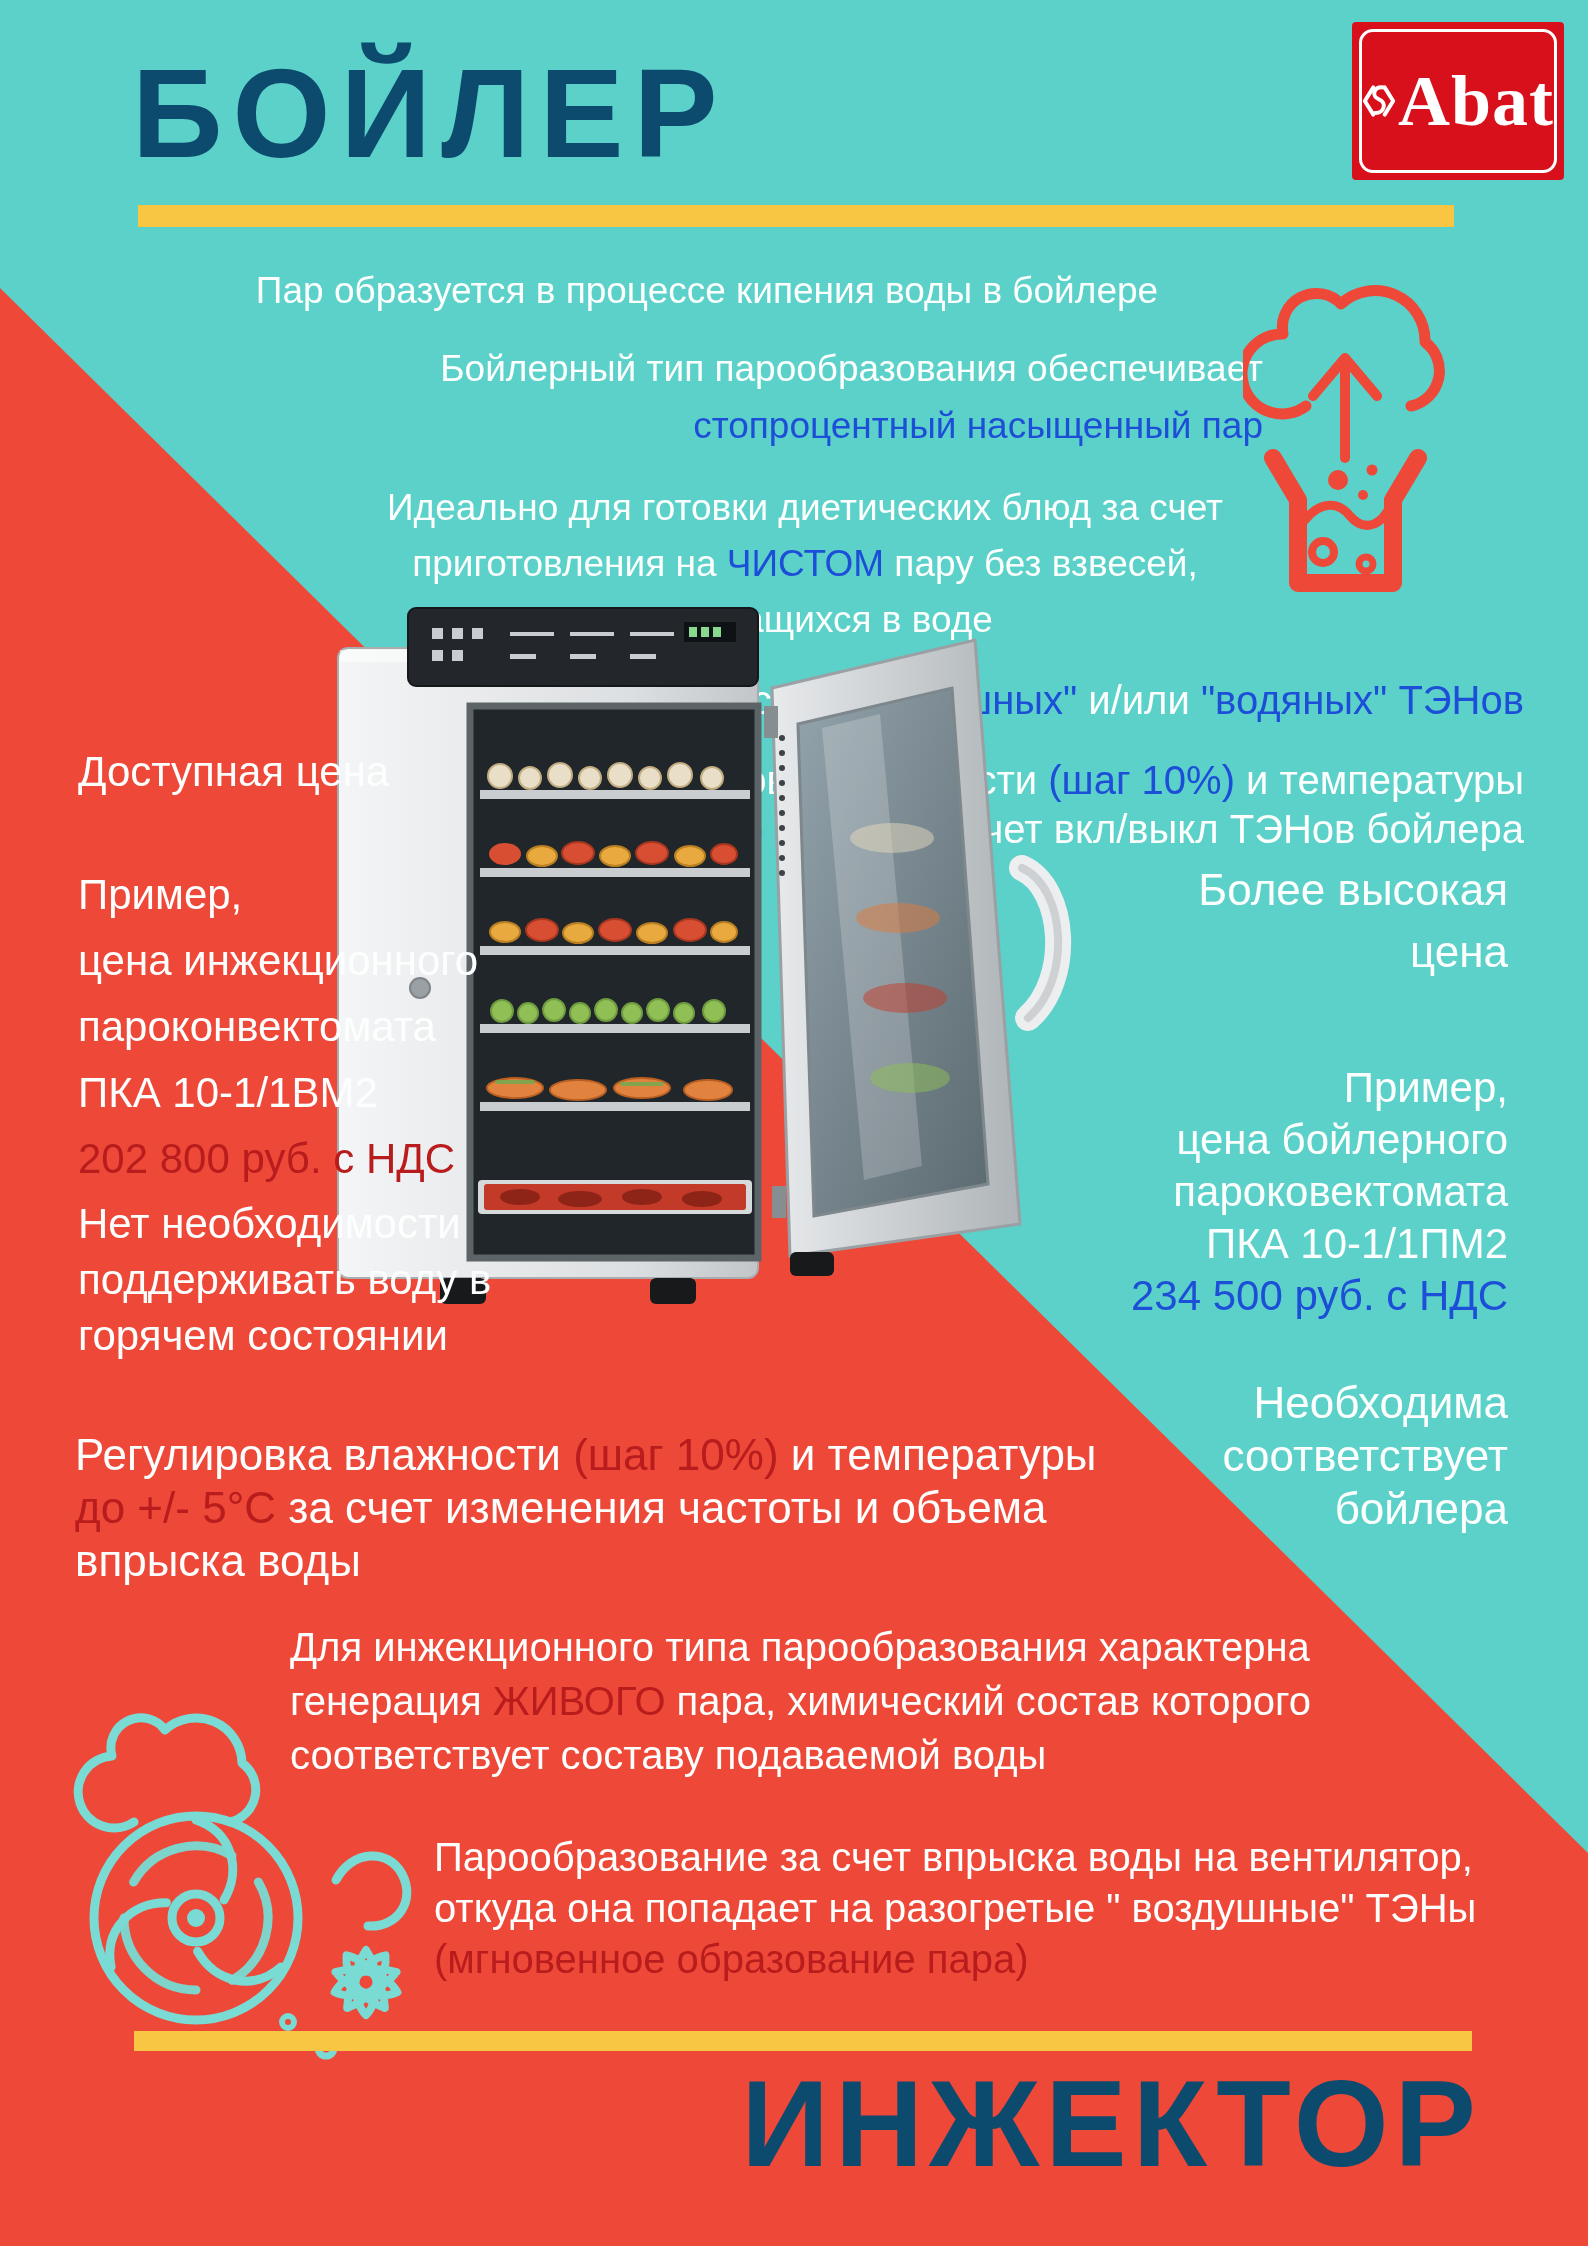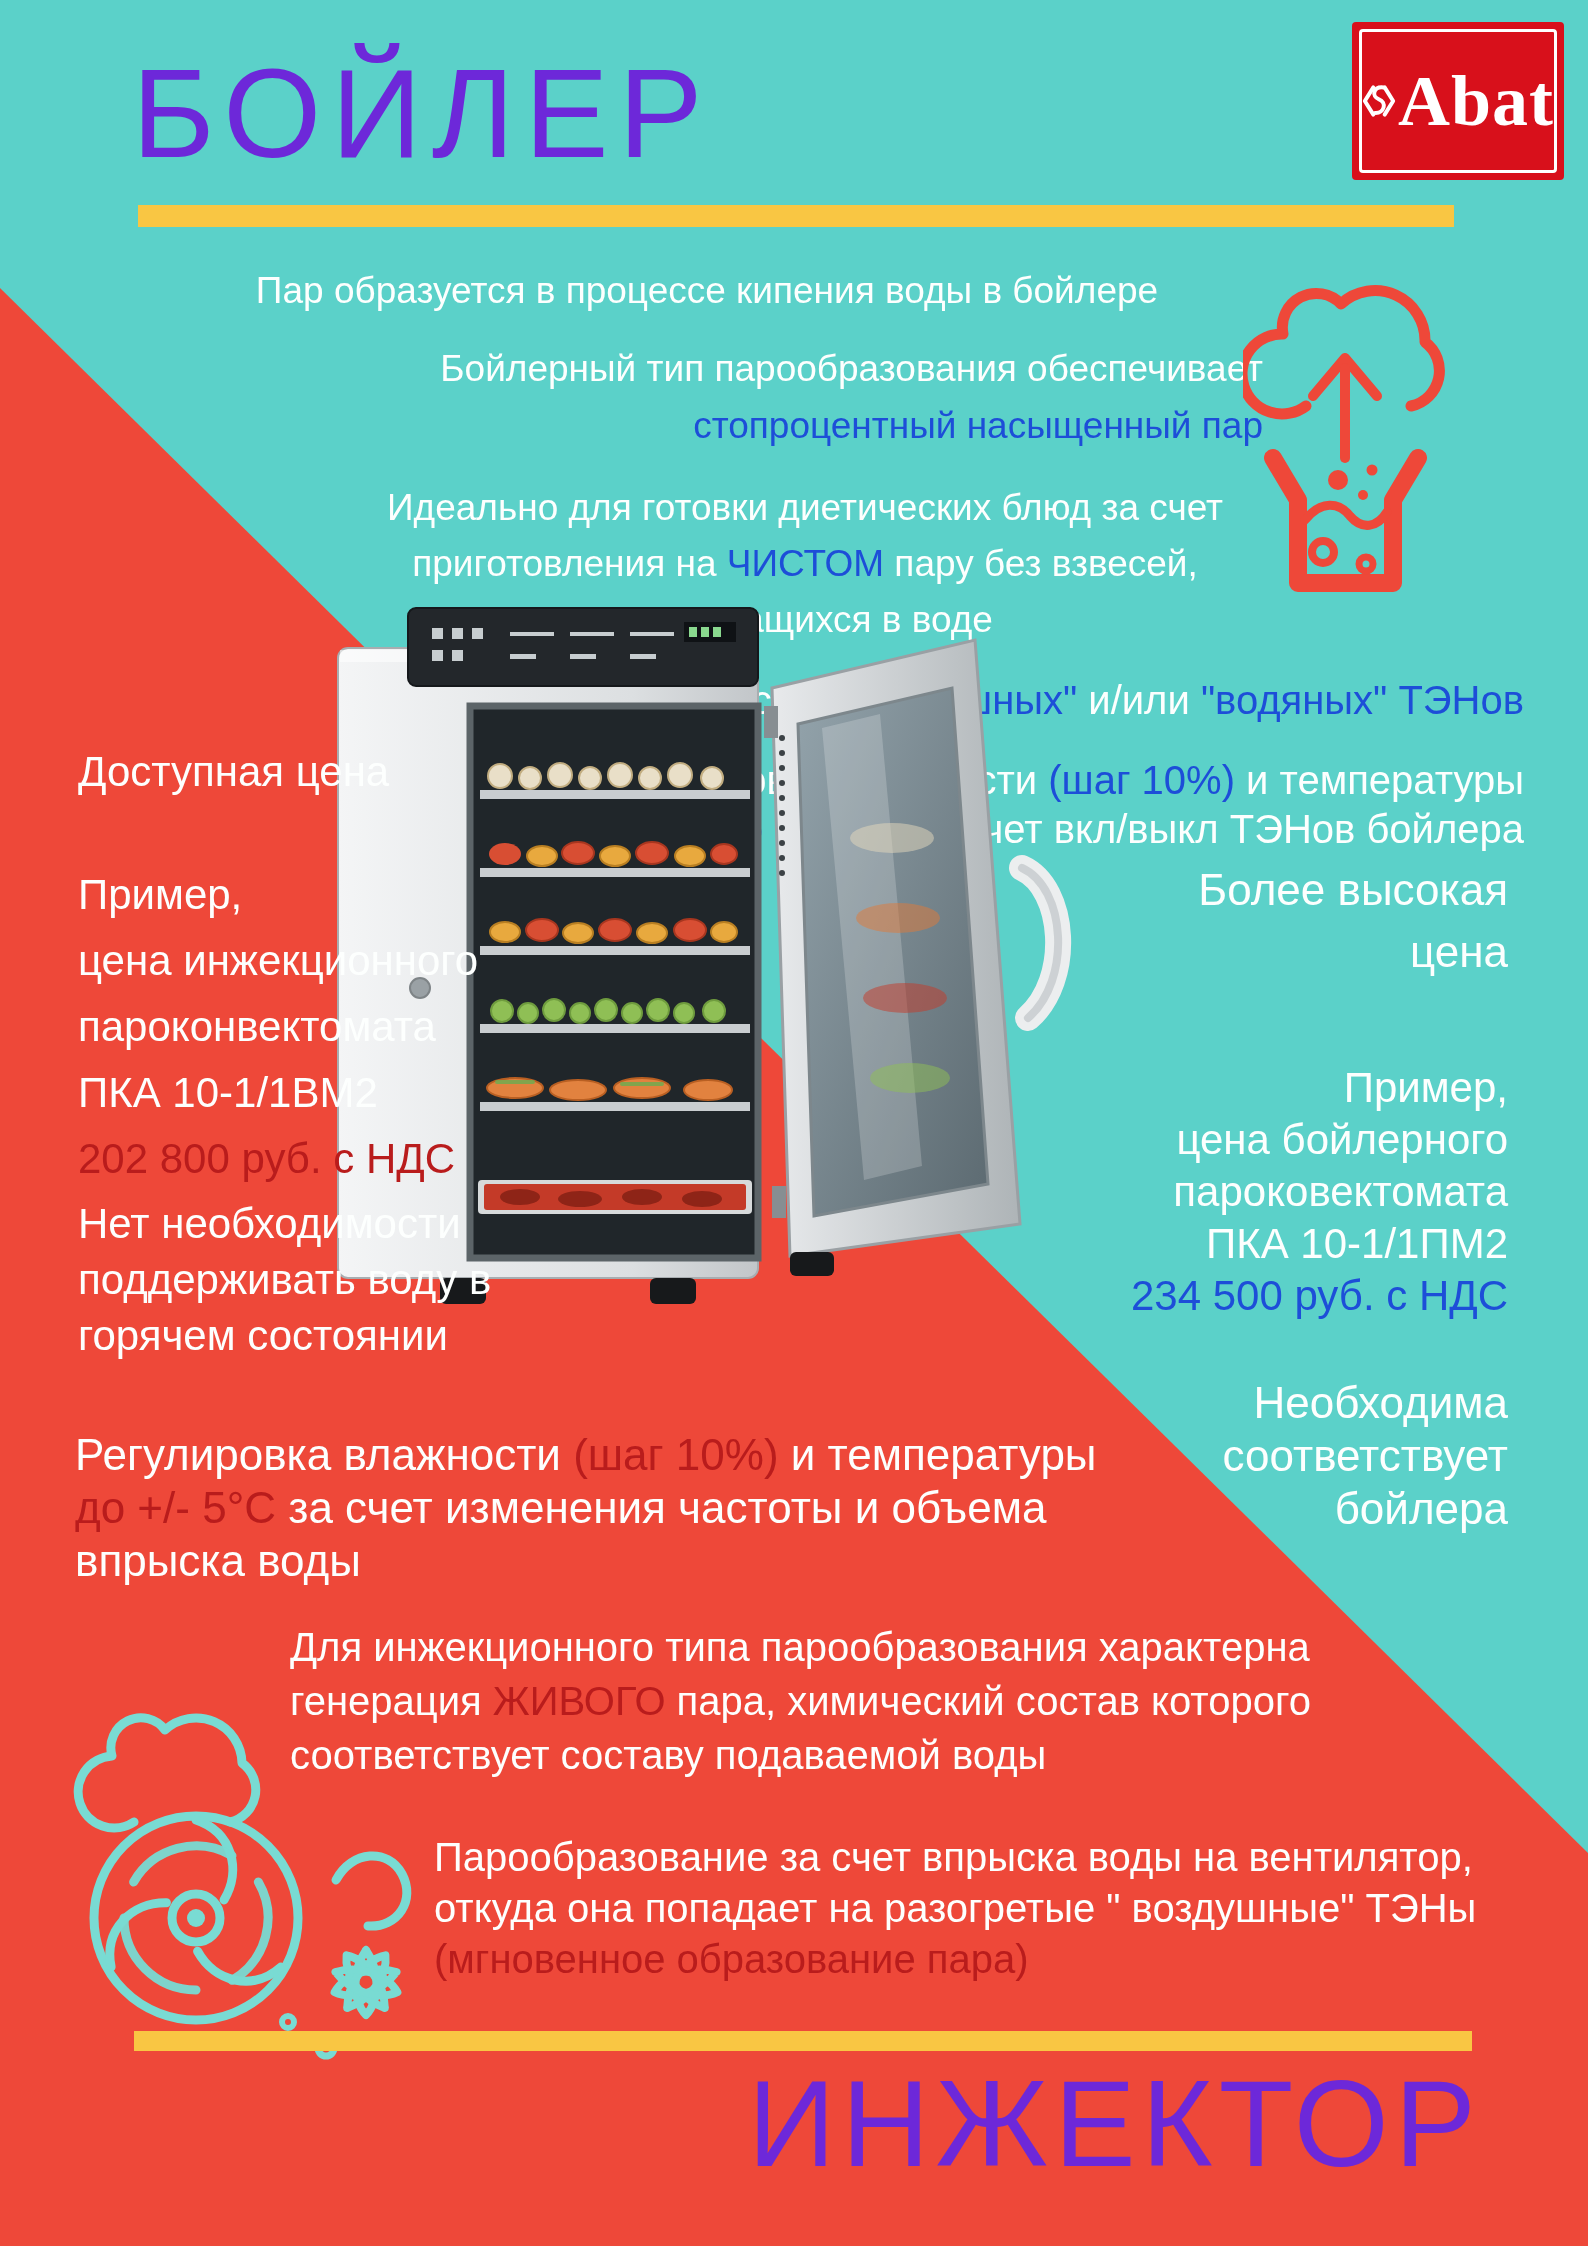--- a/index.html
+++ b/index.html
@@ -8,28 +8,28 @@
     background:#5BD1C9;
     font-family:"Liberation Sans","DejaVu Sans",sans-serif;
     color:#FDFFFE;
   }
   .abs{position:absolute;}
   .diag-red{
     position:absolute;inset:0;background:#EE4839;
     clip-path:polygon(0 288px,100% 1853px,100% 100%,0 100%);
   }
   .rule{background:#F9C643;}
-  .big-title{font-weight:400;color:#6d28d9;}
+  .big-title{font-weight:700;color:#0c4a6e;}
   .tr{color:#1d4ed8;}   
   .tg{color:#b91c1c;}
   .right-al{text-align:right;}
   .center-al{text-align:center;}
   .logo-box{background:#D8101B;border-radius:4px;}
   .logo-inner{
-    position:absolute;inset:7px;border:3px solid #ffffff;border-radius:4px;
+    position:absolute;inset:7px;border:3px solid #ffffff;border-radius:14px;
     display:flex;align-items:center;justify-content:flex-start;gap:2px;
   }
   .logo-word{
     font-family:"Liberation Serif","DejaVu Serif",serif;
     font-weight:bold;font-size:72px;color:#ffffff;line-height:1;
     letter-spacing:1px;
   }
 </style>
 </head>
 <body>

